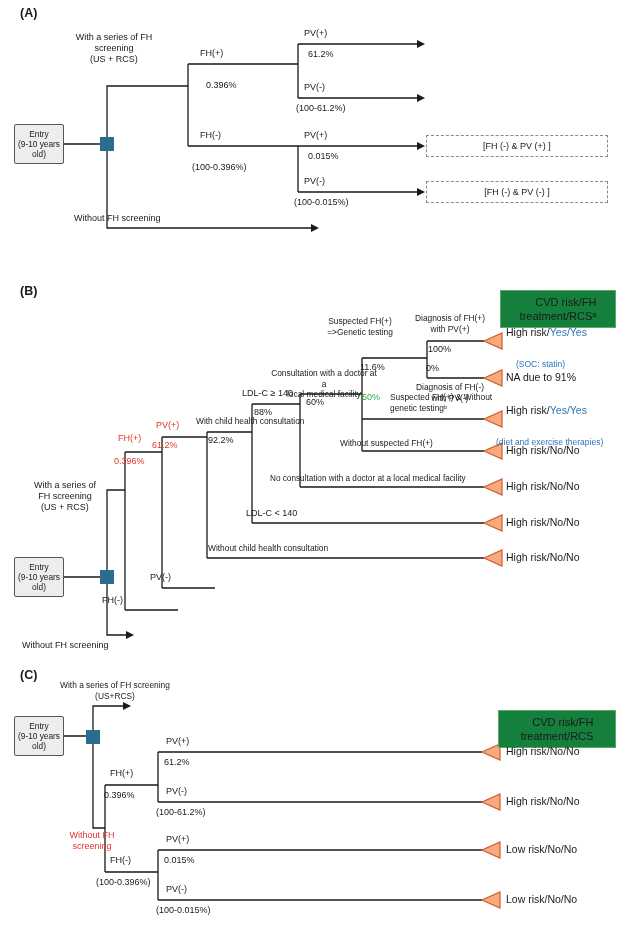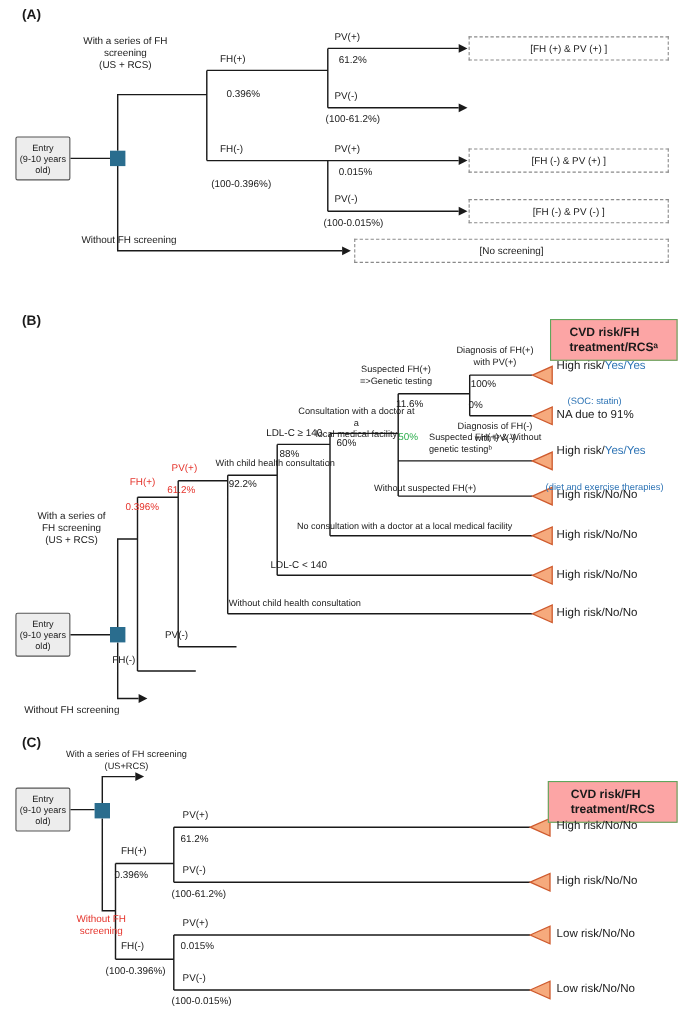--- a/index.html
+++ b/index.html
@@ -12,22 +12,22 @@
   .ctr { text-align:center; }
   .tag { font-weight:bold; font-size:12.5px; }
   .red { color:#e5342c; }
   .blue { color:#2e74b5; }
   .green { color:#2eae4e; }
   .entry { position:absolute; width:50px; height:40px; background:#ededed; border:1px solid #555;
            border-radius:2px; display:flex; align-items:center; justify-content:center;
            text-align:center; font-size:8.3px; line-height:10px; white-space:pre-line; }
   .term { position:absolute; border:1px dashed #8a8a8a; display:flex; align-items:center;
           justify-content:center; font-size:9px; background:#fff; white-space:nowrap; }
-  .hdr { position:absolute; background:#fca5a5; border:1px solid #5fa75c; display:flex; align-items:center;
-         justify-content:center; text-align:left; font-size:11px; line-height:14px; white-space:pre-line;font-weight:bold; }
+  .hdr { position:absolute; background:#15803d; border:1px solid #5fa75c; display:flex; align-items:center;
+         justify-content:center; text-align:right; font-size:11px; line-height:14px; white-space:pre-line; }
   .outcome { position:absolute; font-size:10.5px; line-height:13px; white-space:nowrap; }
   .subout { position:absolute; font-size:8.5px; line-height:10px; white-space:nowrap;margin-top:17px; }
 </style>
 </head>
 <body>
 
 <div class="canvas">
 
   <svg class="wires" width="626" height="931" viewBox="0 0 626 931">
 
@@ -83,33 +83,31 @@
   <div class="lbl" style="left:308px;top:49px">61.2%</div>
   <div class="lbl" style="left:304px;top:82px">PV(-)</div>
   <div class="lbl" style="left:296px;top:103px">(100-61.2%)</div>
   <div class="lbl" style="left:200px;top:130px">FH(-)</div>
   <div class="lbl" style="left:192px;top:162px">(100-0.396%)</div>
   <div class="lbl" style="left:304px;top:130px">PV(+)</div>
   <div class="lbl" style="left:308px;top:151px">0.015%</div>
   <div class="lbl" style="left:304px;top:176px">PV(-)</div>
   <div class="lbl" style="left:294px;top:197px">(100-0.015%)</div>
 
-  <div class="term" style="left:426px;top:33px;width:182px;height:22px">[FH (+) &amp; PV (+) ]</div>
   <div class="term" style="left:426px;top:135px;width:182px;height:22px">[FH (-) &amp; PV (+) ]</div>
   <div class="term" style="left:426px;top:181px;width:182px;height:22px">[FH (-) &amp; PV (-) ]</div>
-  <div class="term" style="left:322px;top:217px;width:286px;height:22px">[No screening]</div>
   <div class="lbl" style="left:74px;top:213px">Without FH screening</div>
 
   <div class="lbl tag" style="left:20px;top:286px">(B)</div>
   <div class="hdr" style="left:500px;top:290px;width:116px;height:38px">CVD risk/FH
 treatment/RCSᵃ</div>
   <div class="entry" style="left:14px;top:557px">Entry
 (9-10 years
 old)</div>
-  <div class="lbl ctr" style="left:24px;top:464px;width:82px">With a series of
+  <div class="lbl ctr" style="left:24px;top:480px;width:82px">With a series of
 FH screening
 (US + RCS)</div>
   <div class="lbl" style="left:22px;top:640px">Without FH screening</div>
 
   <div class="lbl red" style="left:118px;top:433px">FH(+)</div>
   <div class="lbl red" style="left:114px;top:456px">0.396%</div>
   <div class="lbl" style="left:102px;top:595px">FH(-)</div>
   <div class="lbl red" style="left:156px;top:420px">PV(+)</div>
   <div class="lbl red" style="left:152px;top:440px">61.2%</div>
   <div class="lbl" style="left:150px;top:572px">PV(-)</div>
@@ -120,21 +118,21 @@
 
   <div class="lbl" style="left:242px;top:388px">LDL-C ≥ 140</div>
   <div class="lbl" style="left:254px;top:407px">88%</div>
   <div class="lbl" style="left:246px;top:508px">LDL-C &lt; 140</div>
 
   <div class="lbl sm ctr" style="left:268px;top:368px;width:112px">Consultation with a doctor at a
 local medical facility</div>
   <div class="lbl" style="left:306px;top:397px">60%</div>
   <div class="lbl xs" style="left:270px;top:474px">No consultation with a doctor at a local medical facility</div>
 
-  <div class="lbl sm ctr" style="left:320px;top:330px;width:80px">Suspected FH(+)
+  <div class="lbl sm ctr" style="left:320px;top:316px;width:80px">Suspected FH(+)
 =&gt;Genetic testing</div>
   <div class="lbl" style="left:360px;top:362px">11.6%</div>
   <div class="lbl green" style="left:362px;top:392px">50%</div>
   <div class="lbl sm" style="left:390px;top:392px">Suspected FH(+) &amp; Without
 genetic testingᵇ</div>
   <div class="lbl sm" style="left:340px;top:438px">Without suspected FH(+)</div>
 
   <div class="lbl sm ctr" style="left:410px;top:313px;width:80px">Diagnosis of FH(+)
 with PV(+)</div>
   <div class="lbl" style="left:428px;top:344px">100%</div>

